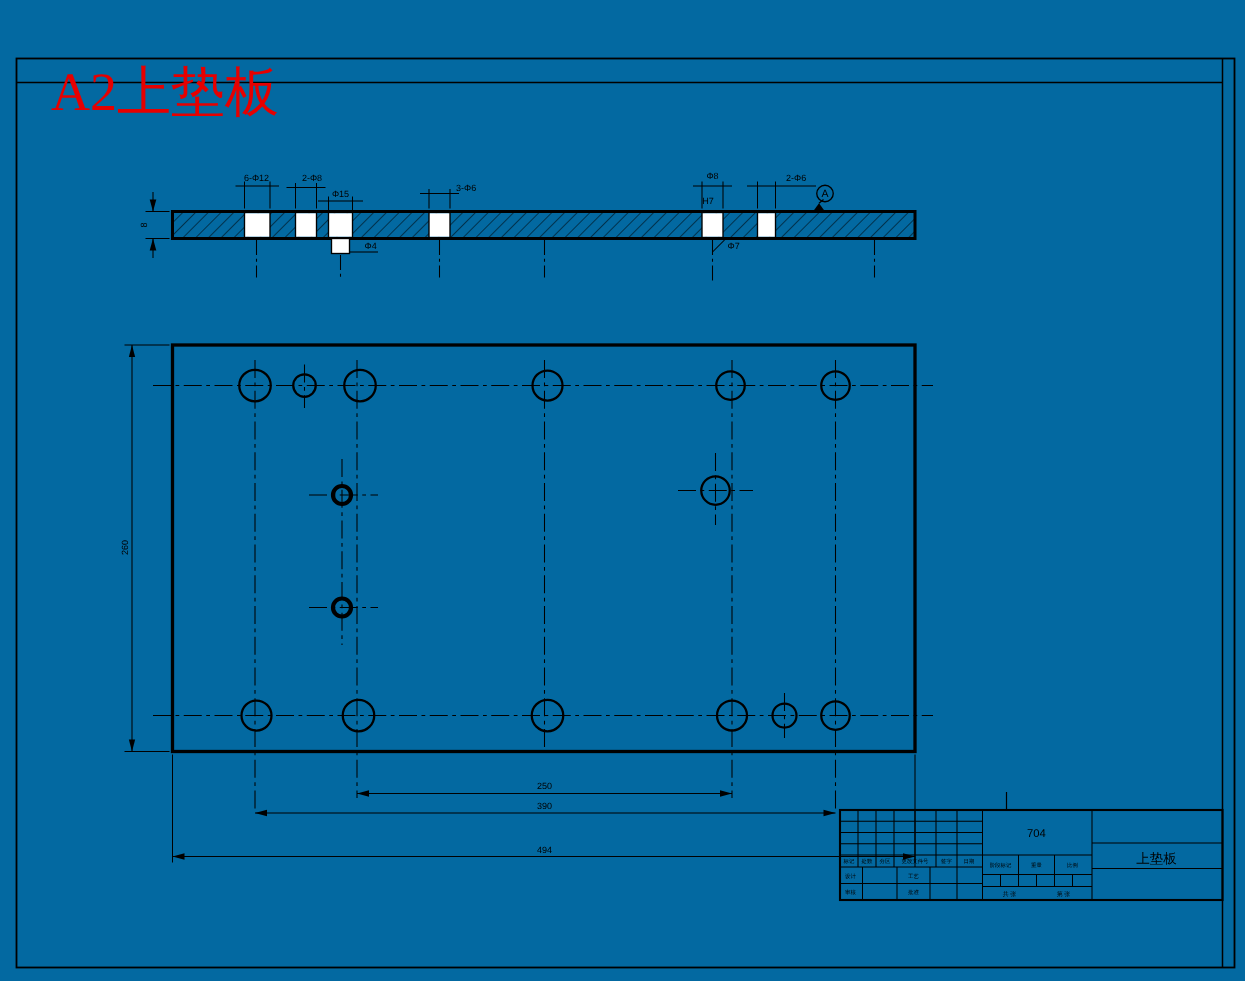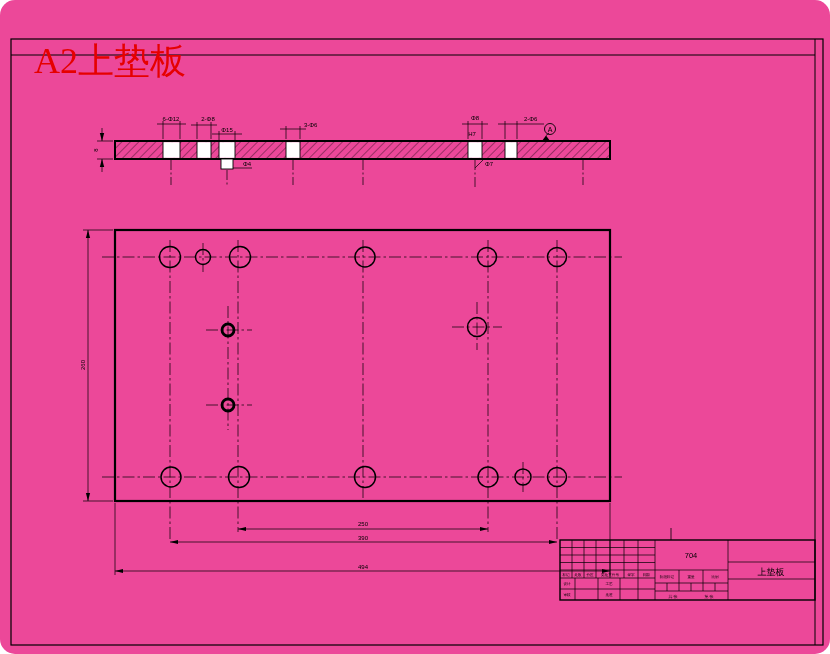--- a/index.html
+++ b/index.html
@@ -1,17 +1,17 @@
 <!DOCTYPE html>
 <html><head>
 <meta charset="utf-8">
 <style>
   html,body{margin:0;padding:0;background:#ffffff;}
-  .page{position:relative;width:830px;height:654px;background:#ec4899;overflow:hidden;
-        font-family:"Liberation Sans",sans-serif;border-radius:15px;}
+  .page{position:relative;width:830px;height:654px;background:#0369a1;overflow:hidden;
+        font-family:"Liberation Sans",sans-serif;}
   svg{position:absolute;left:0;top:0;}
   text{font-family:"Liberation Sans",sans-serif;fill:#000;}
   .red-title{font-family:"Liberation Serif",serif;fill:#e60000;}
 </style>
 </head>
 <body>
 
 <div class="page">
 <svg width="830" height="654" viewBox="0 0 830 654">
   <defs>

